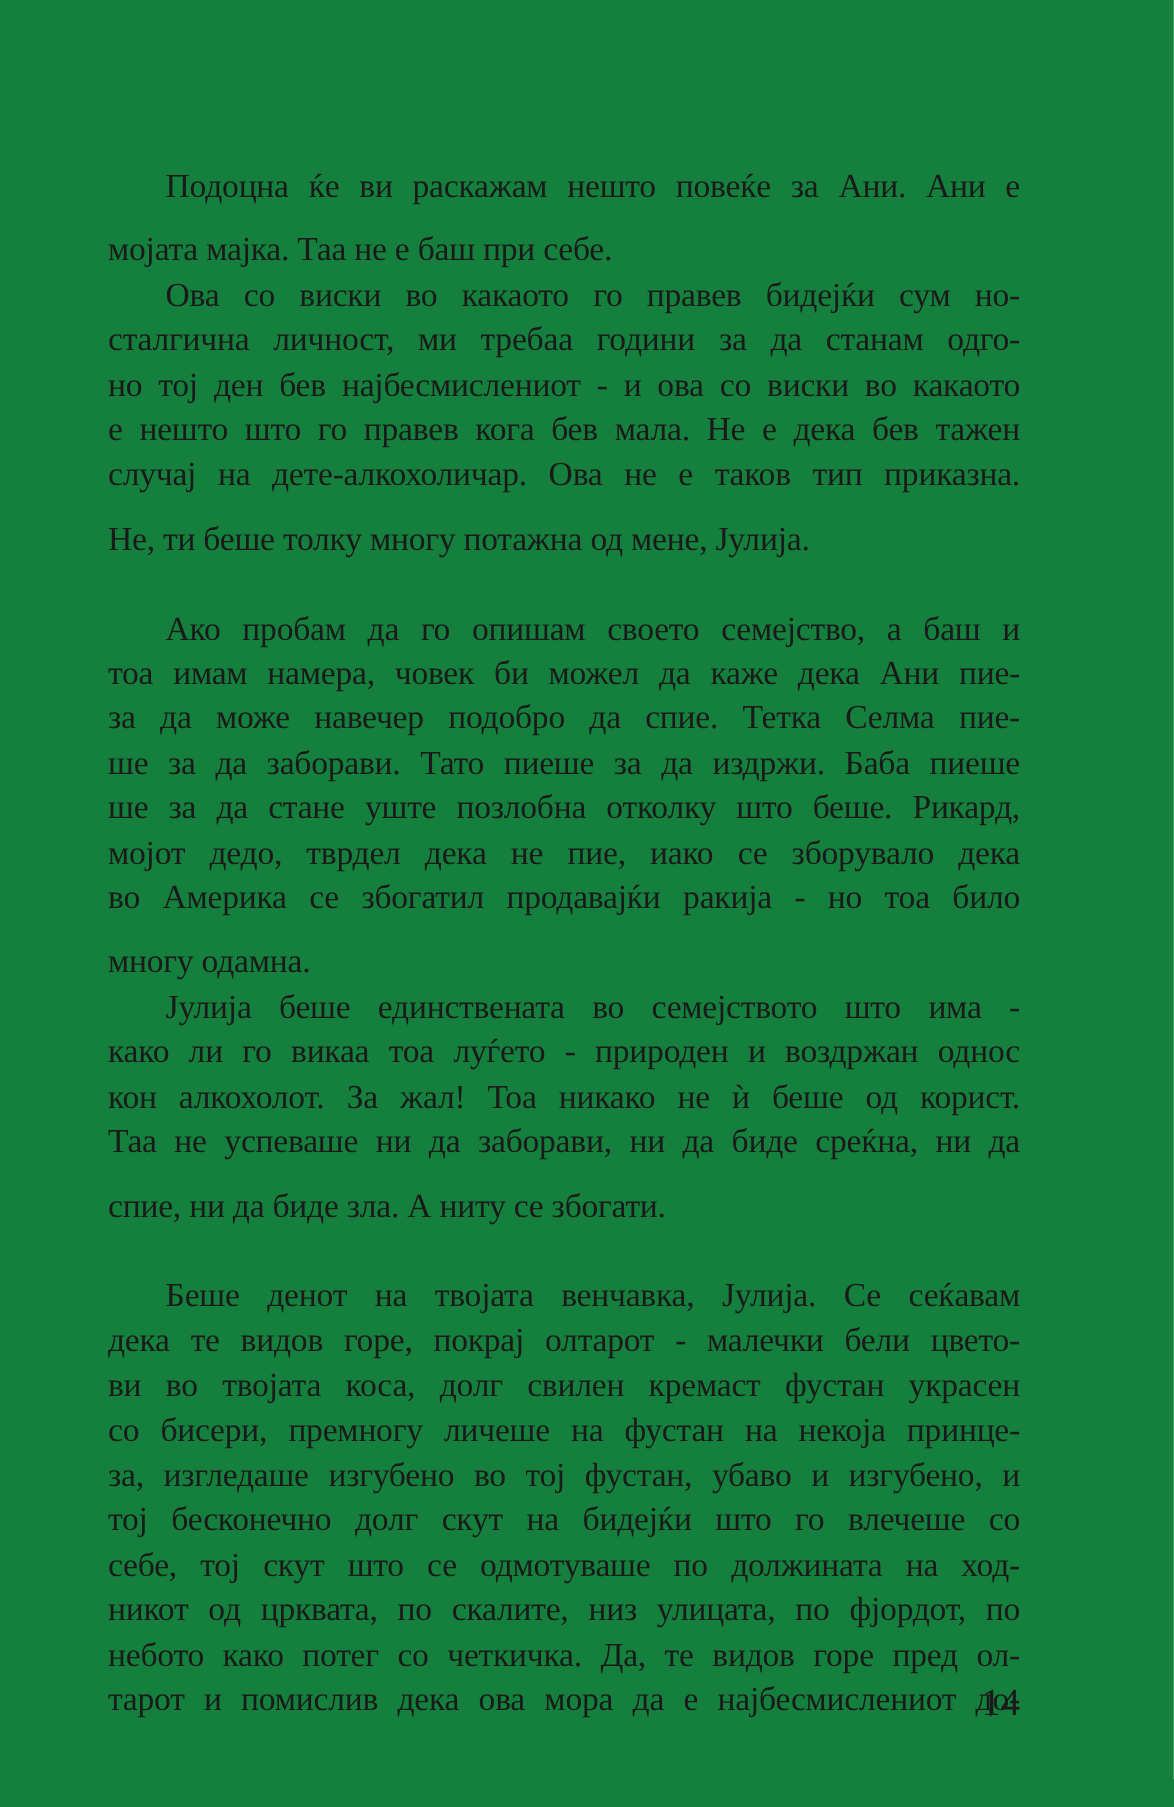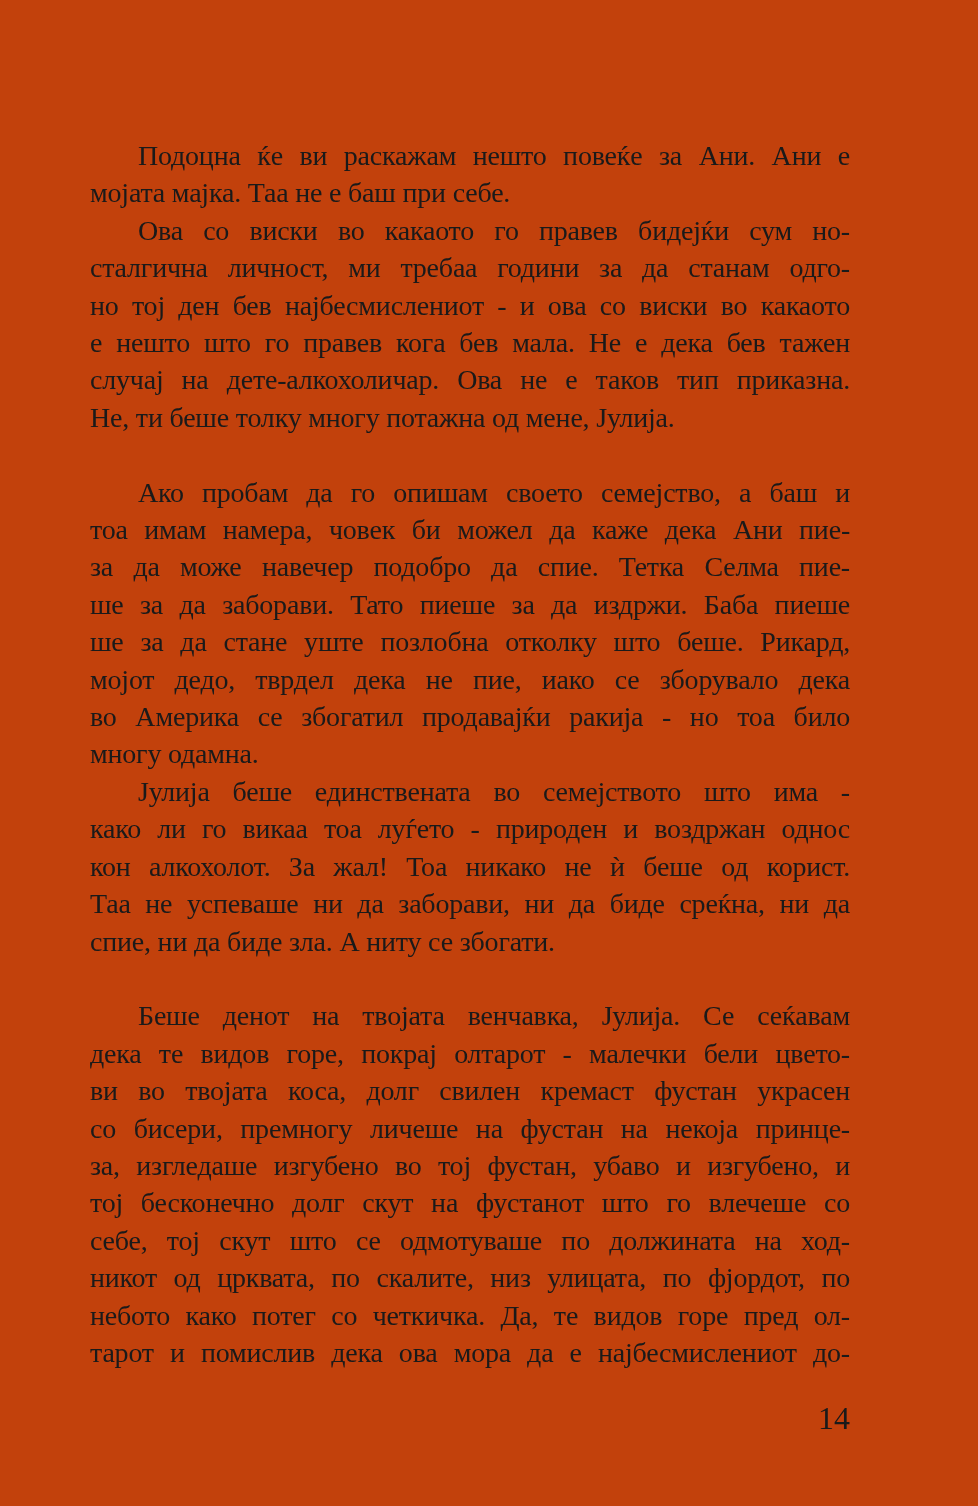--- a/index.html
+++ b/index.html
@@ -1,41 +1,41 @@
 <!DOCTYPE html>
 <html><head>
 <meta charset="utf-8">
 <style>
   html, body { margin: 0; padding: 0; }
   .page {
     position: relative;
     width: 978px;
     height: 1506px;
-    background: #c2410c;
+    background: #15803d;
     font-family: "Liberation Serif", "DejaVu Serif", serif;
     color: #1a1a1a;
     overflow: hidden;
   }
   .text-block {
     position: absolute;
     left: 90px;
     top: 137px;
     width: 760px;
     font-size: 28px;
     line-height: 37.4px;
     letter-spacing: -0.2px;
   }
   .paragraph { margin: 0; padding: 0; }
   .paragraph.gap { margin-top: 37.4px; }
   .line {
     text-align: justify;
     text-align-last: justify;
   }
   .line.first { text-indent: 48px; }
-  .line.unjust { text-align-last: left; }
+  .line.unjust { text-align-last: left; margin-top: 16px; }
   .page-number {
     position: absolute;
     left: 90px;
     top: 1400px;
     width: 760px;
     text-align: right;
     font-size: 32px;
   }
 </style>
 </head>
@@ -71,21 +71,21 @@
         <div class="line">кон алкохолот. За жал! Тоа никако не ѝ беше од корист.</div>
         <div class="line">Таа не успеваше ни да заборави, ни да биде среќна, ни да</div>
         <div class="line unjust">спие, ни да биде зла. А ниту се збогати.</div>
       </div>
       <div class="paragraph gap">
         <div class="line first">Беше денот на твојата венчавка, Јулија. Се сеќавам</div>
         <div class="line">дека те видов горе, покрај олтарот - малечки бели цвето-</div>
         <div class="line">ви во твојата коса, долг свилен кремаст фустан украсен</div>
         <div class="line">со бисери, премногу личеше на фустан на некоја принце-</div>
         <div class="line">за, изгледаше изгубено во тој фустан, убаво и изгубено, и</div>
-        <div class="line">тој бесконечно долг скут на фустанот што го влечеше со</div>
+        <div class="line">тој бесконечно долг скут на бидејќи што го влечеше со</div>
         <div class="line">себе, тој скут што се одмотуваше по должината на ход-</div>
         <div class="line">никот од црквата, по скалите, низ улицата, по фјордот, по</div>
         <div class="line">небото како потег со четкичка. Да, те видов горе пред ол-</div>
         <div class="line">тарот и помислив дека ова мора да е најбесмислениот до-</div>
       </div>
     </div>
   <div class="page-number">14</div>
 </div>
 
 </body></html>

